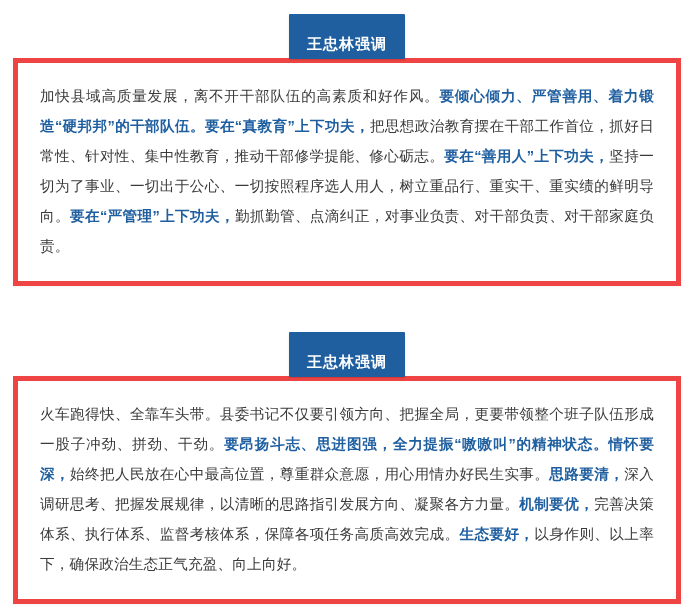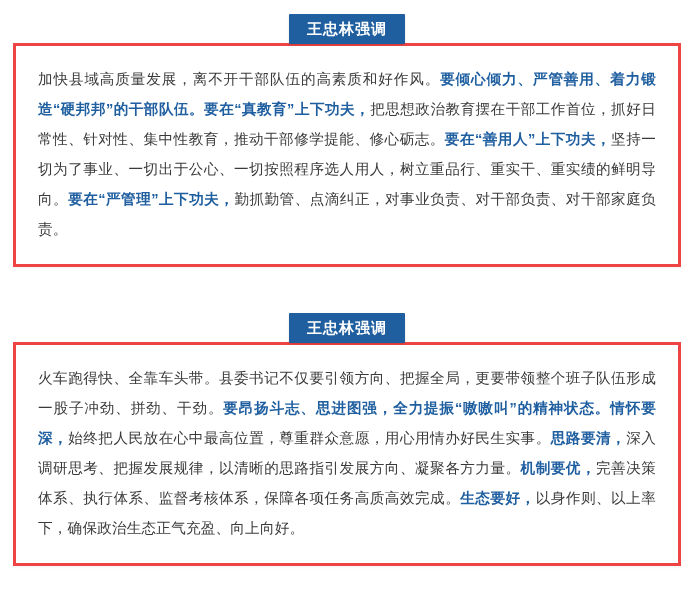--- a/index.html
+++ b/index.html
@@ -33,28 +33,28 @@
     justify-content: center;
     position: relative;
     z-index: 3;
   }
   .badge {
     background: #1f5fa0;
     color: #ffffff;
     font-size: 15px;
     font-weight: bold;
     letter-spacing: 1px;
-    padding: 7px 18px 8px 18px;
+    padding: 22px 18px 8px 18px;
     line-height: 1;
     text-align: left;
     border-radius: 1px;
     box-shadow: 0 1px 2px rgba(0,0,0,0.15);
   }
   .card {
-    border: 3px solid #ef4444;
+    border: 5px solid #ef4444;
     background: #ffffff;
     margin-top: -1px;
     padding: 18px 22px 20px 22px;
     box-sizing: border-box;
     box-shadow: 0 1px 3px rgba(0,0,0,0.05);
   }
   .para {
     font-size: 14.6px;
     line-height: 30px;
     text-align: justify;

